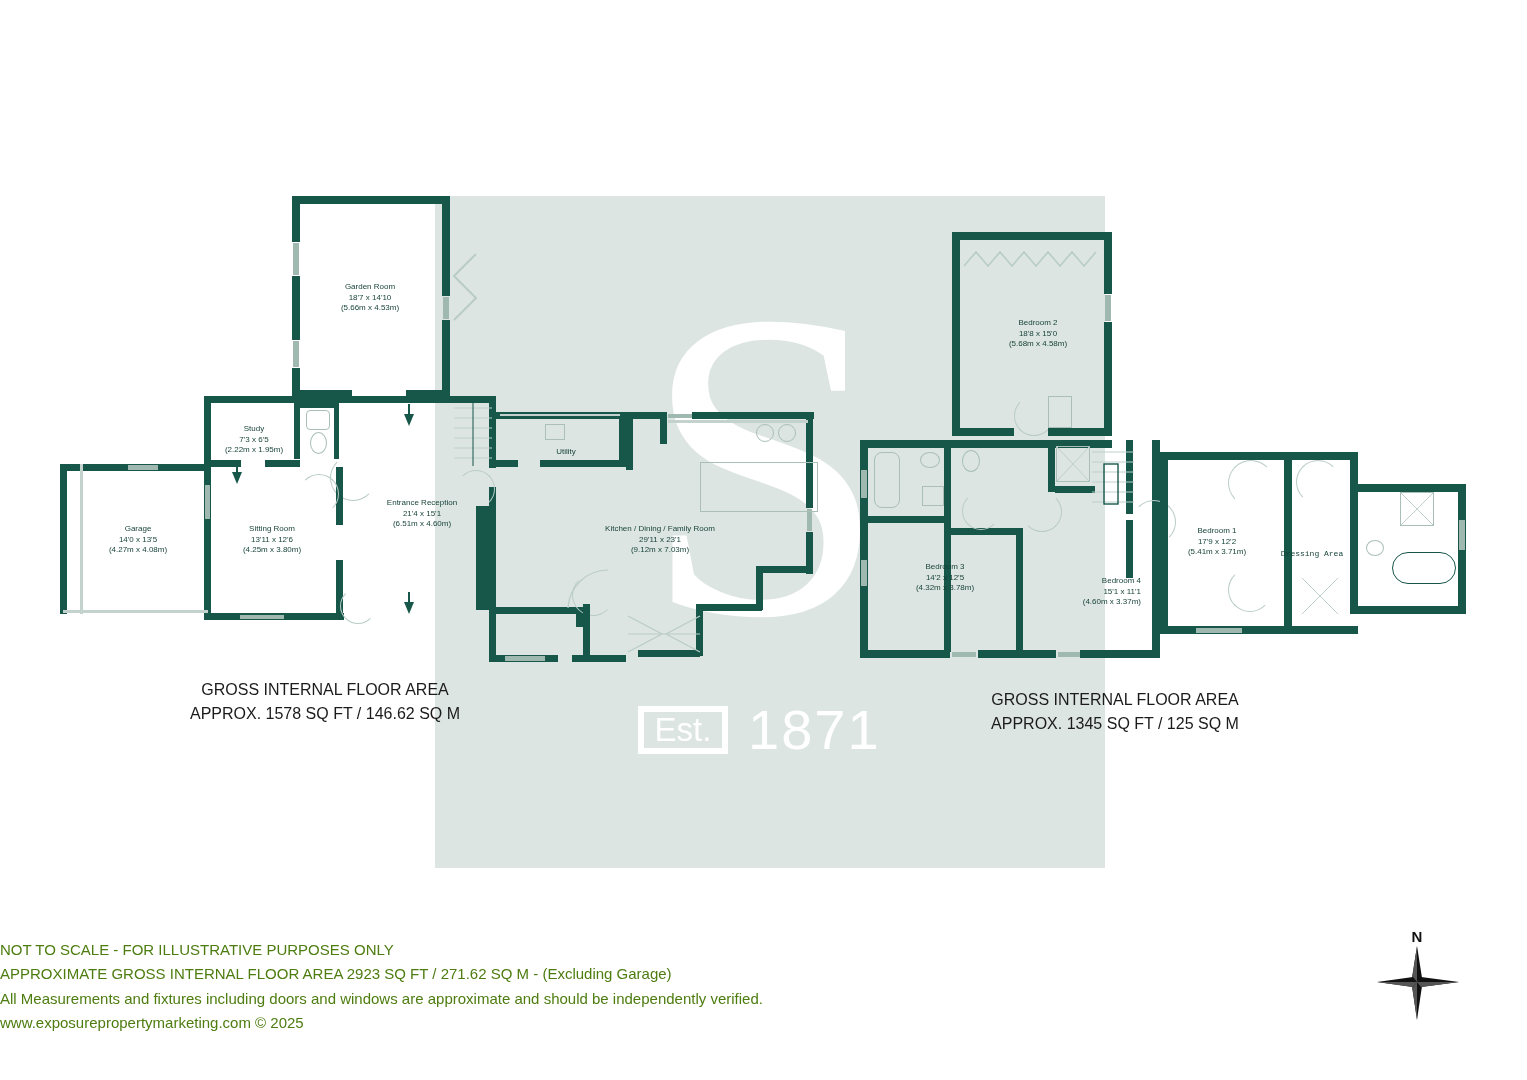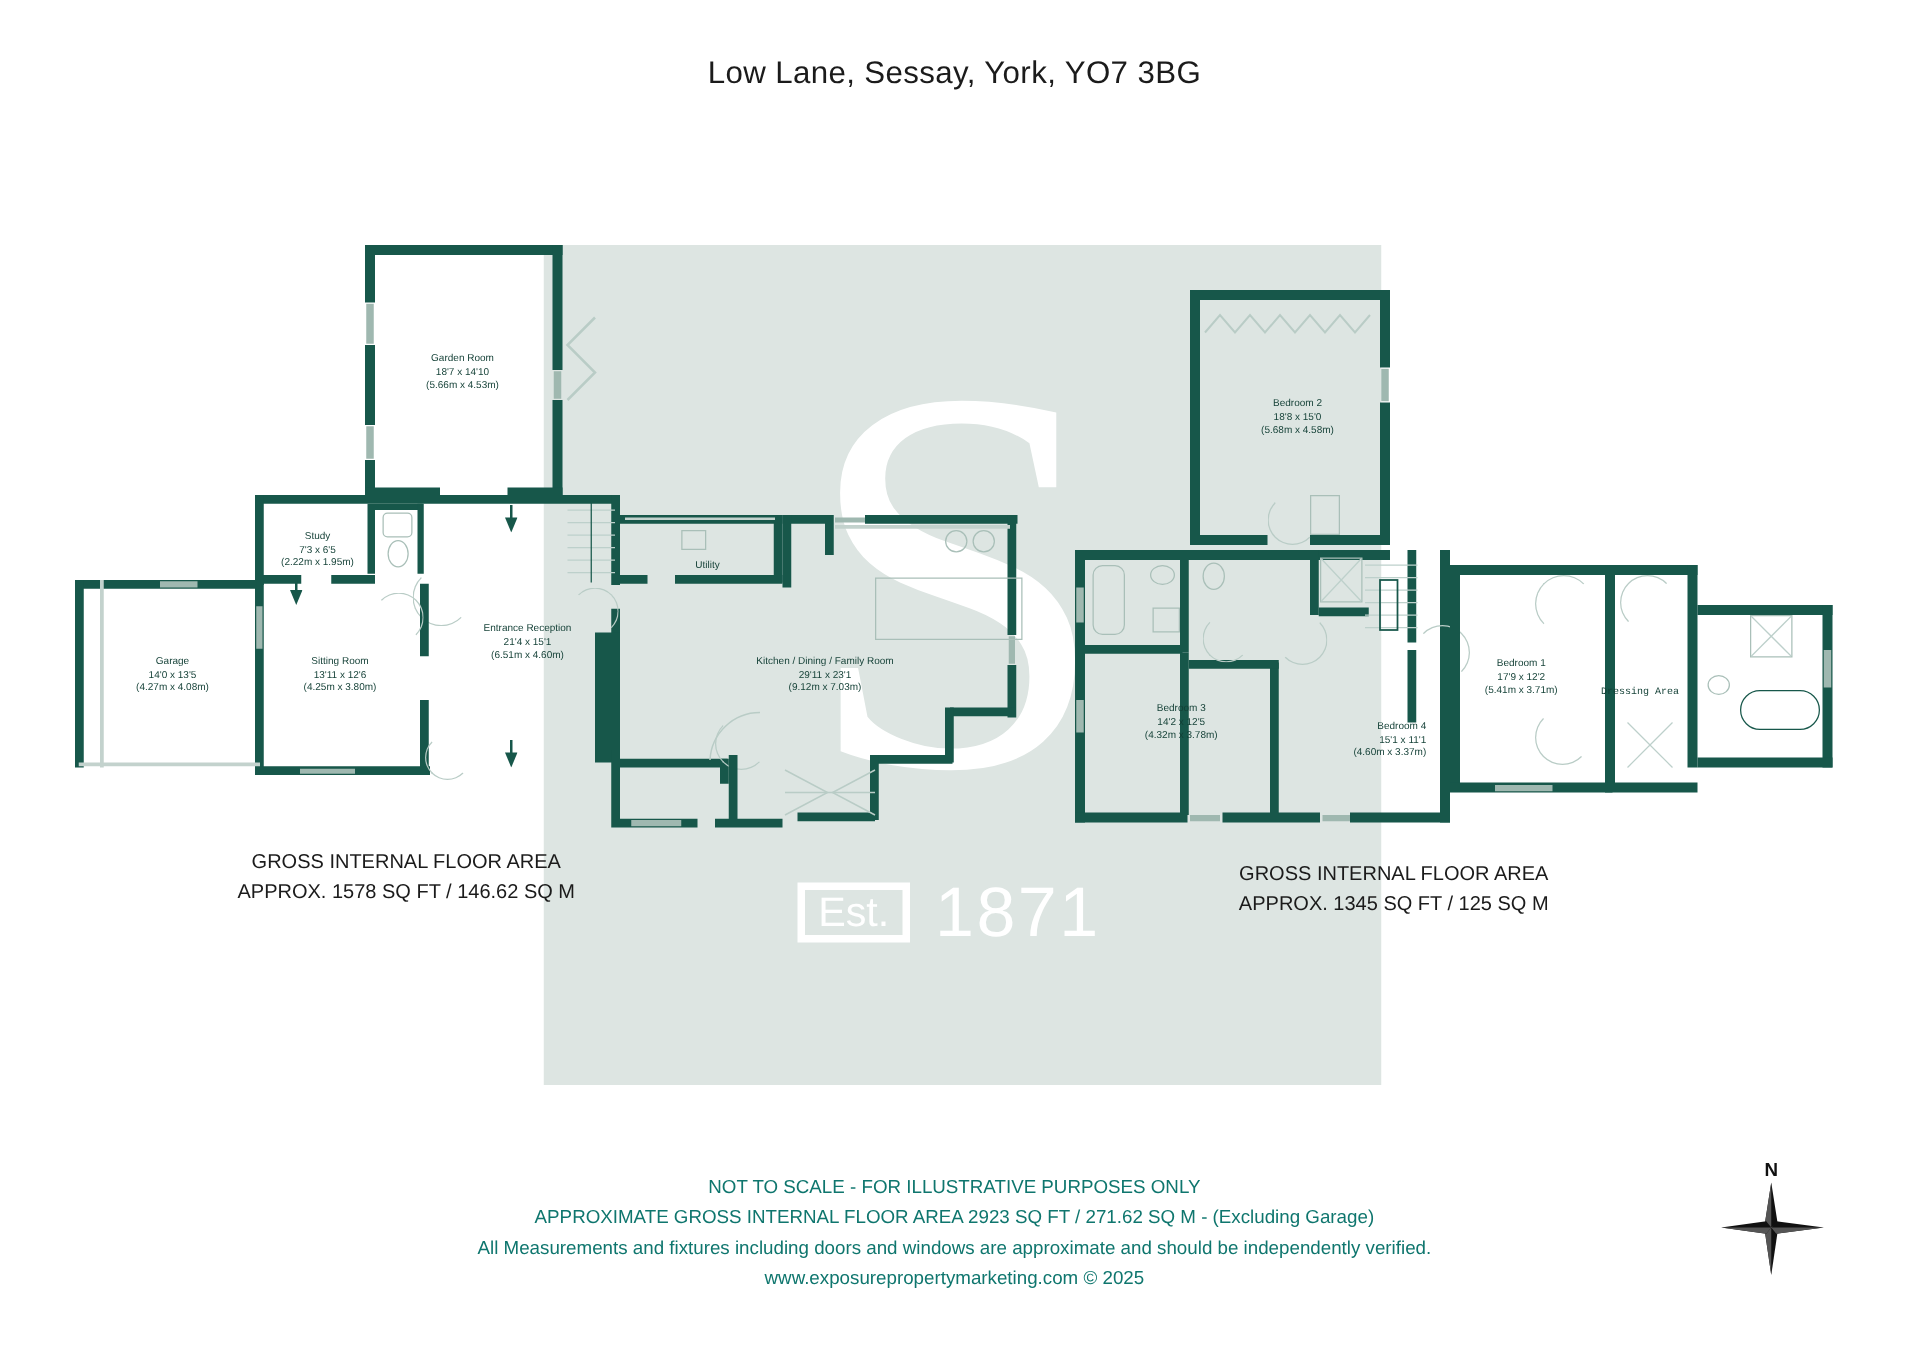--- a/index.html
+++ b/index.html
@@ -48,42 +48,41 @@
   .rl b{font-weight:400;display:block;}
   .rl i{font-style:normal;display:block;}
 
   
   .cap{position:absolute;text-align:center;color:#1b1b1b;line-height:1.48;}
   .cap .l1{font-size:17px;}
   .cap .l2{font-size:16px;}
   .cap .l3{font-size:16px;}
 
   
-  .footer{position:absolute;left:0;top:938px;width:1527px;text-align:center;
-          color:#0f766e;line-height:1.62;font-size:15px;}
+  .footer{position:absolute;left:0;top:938px;width:1527px;
+          color:#4d7c0f;line-height:1.62;font-size:15px;}
   .footer div{white-space:nowrap;}
 
   
   .compass{position:absolute;left:1367px;top:930px;width:100px;height:100px;}
   .compass .n{position:absolute;left:0;top:-2px;width:100px;text-align:center;
               font-size:15px;font-weight:700;color:#111;}
 </style>
 </head>
 <body>
 
 <div id="page">
 
   <div class="wm-band"></div>
   <div class="wm-s">S</div>
   <div class="wm-est">
     <span>Est.</span>
   </div>
   <div class="wm-1871">1871</div>
 
-  <div class="title">Low Lane, Sessay, York, YO7 3BG</div>
 
   <div>
 
     <div class="w" style="left:292px;top:196px;width:158px;height:8px;"></div>
     <div class="w" style="left:292px;top:196px;width:8px;height:46px;"></div>
     <div class="w" style="left:292px;top:276px;width:8px;height:64px;"></div>
     <div class="w" style="left:292px;top:368px;width:8px;height:30px;"></div>
     <div class="w" style="left:442px;top:196px;width:8px;height:100px;"></div>
     <div class="w" style="left:442px;top:320px;width:8px;height:78px;"></div>
 

